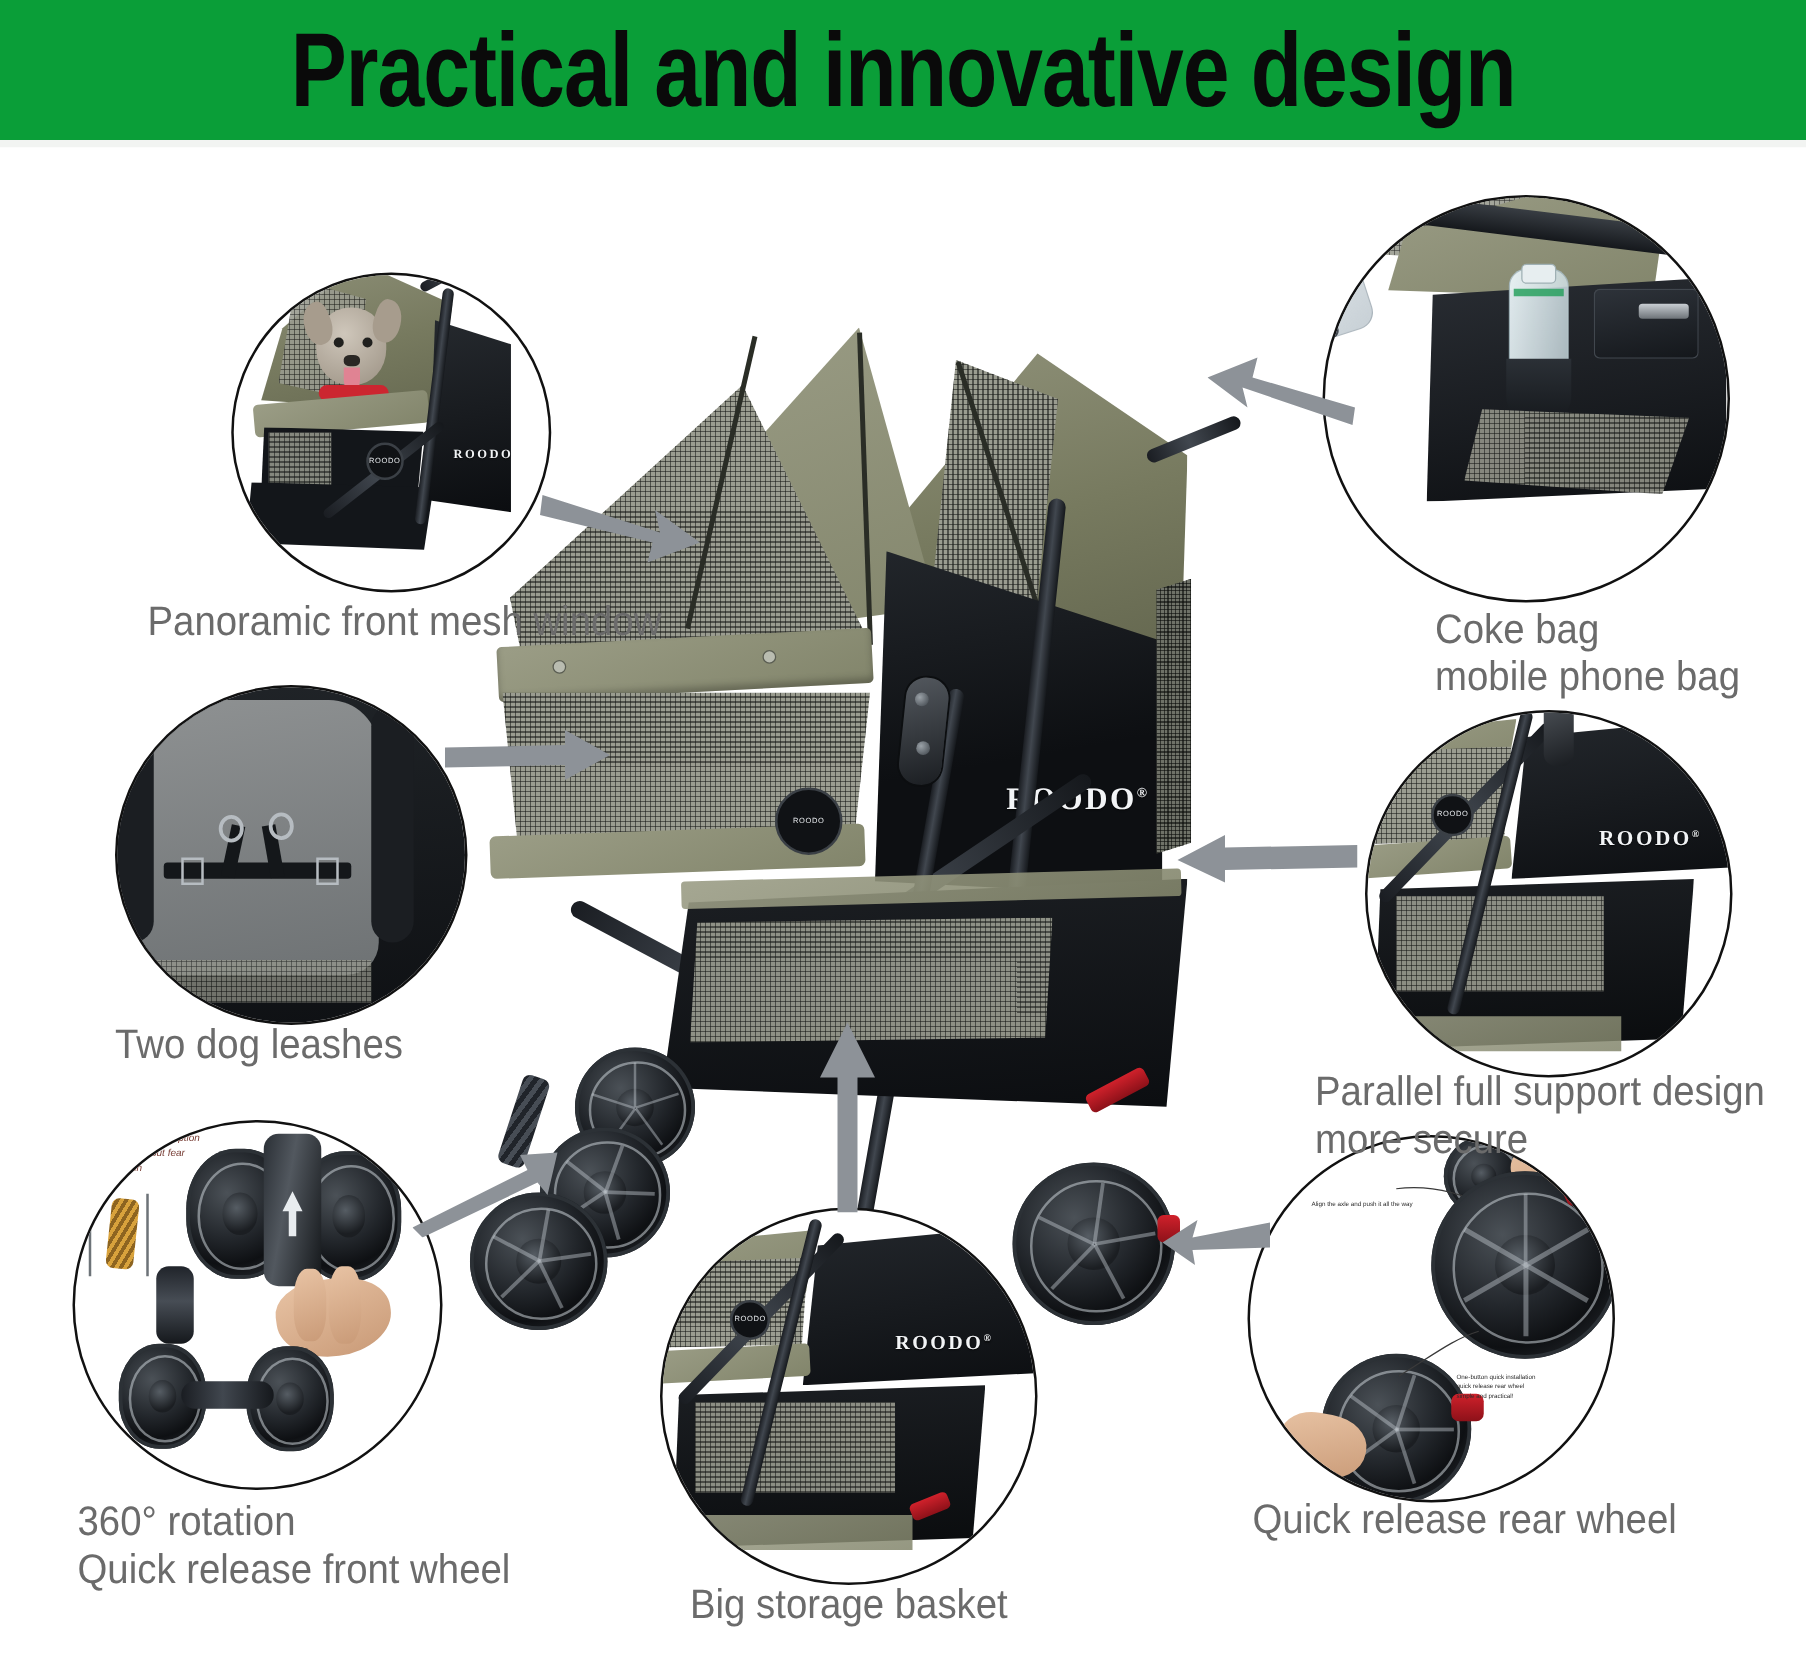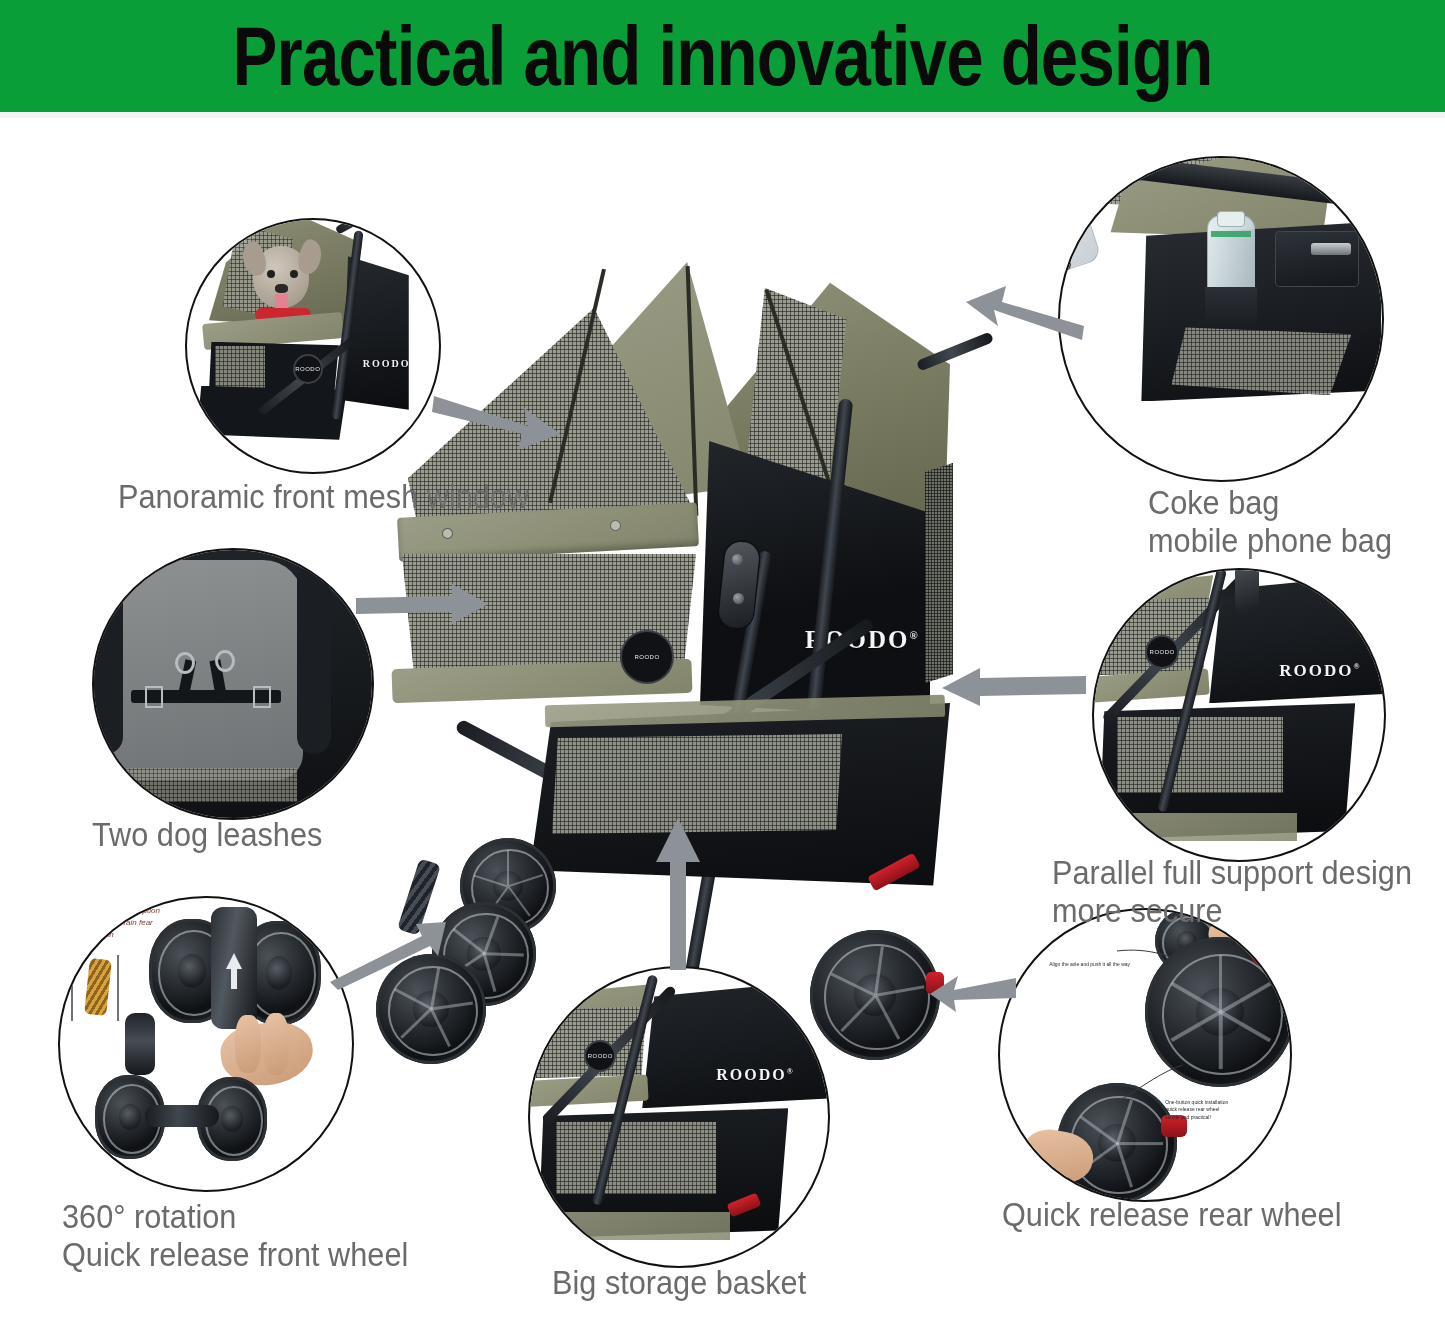--- a/index.html
+++ b/index.html
@@ -266,21 +266,21 @@
       <div style="position:absolute;left:84px;top:168px;width:14px;height:18px;border:2px solid #b6bcc1;"></div>
       <div style="position:absolute;left:192px;top:168px;width:14px;height:18px;border:2px solid #b6bcc1;"></div>
       <div class="mesh" style="left:56px;top:250px;width:180px;height:34px;opacity:.7;"></div>
     </div>
   </div>
   <div class="lbl" style="left:92px;top:698px;">Two dog leashes</div>
 
   <div class="circ" style="left:58px;top:778px;width:292px;height:292px;">
     <div class="inner">
       <div class="tinytext" style="left:42px;top:42px;">Superior shock absorption
-performance terrain fear
+absorption without fear
 of any terrain</div>
       <div class="spring" style="left:62px;top:96px;width:22px;height:56px;transform:rotate(6deg);"></div>
       <div style="position:absolute;left:46px;top:92px;width:2px;height:66px;background:#6d7378;"></div>
       <div style="position:absolute;left:92px;top:92px;width:2px;height:66px;background:#6d7378;"></div>
 
       <div class="wheel" style="left:124px;top:56px;width:86px;height:104px;border-radius:46%;">
         <div class="rim"></div>
           <div class="hub"></div>
       </div>
       <div class="wheel" style="left:212px;top:58px;width:84px;height:104px;border-radius:46%;">

